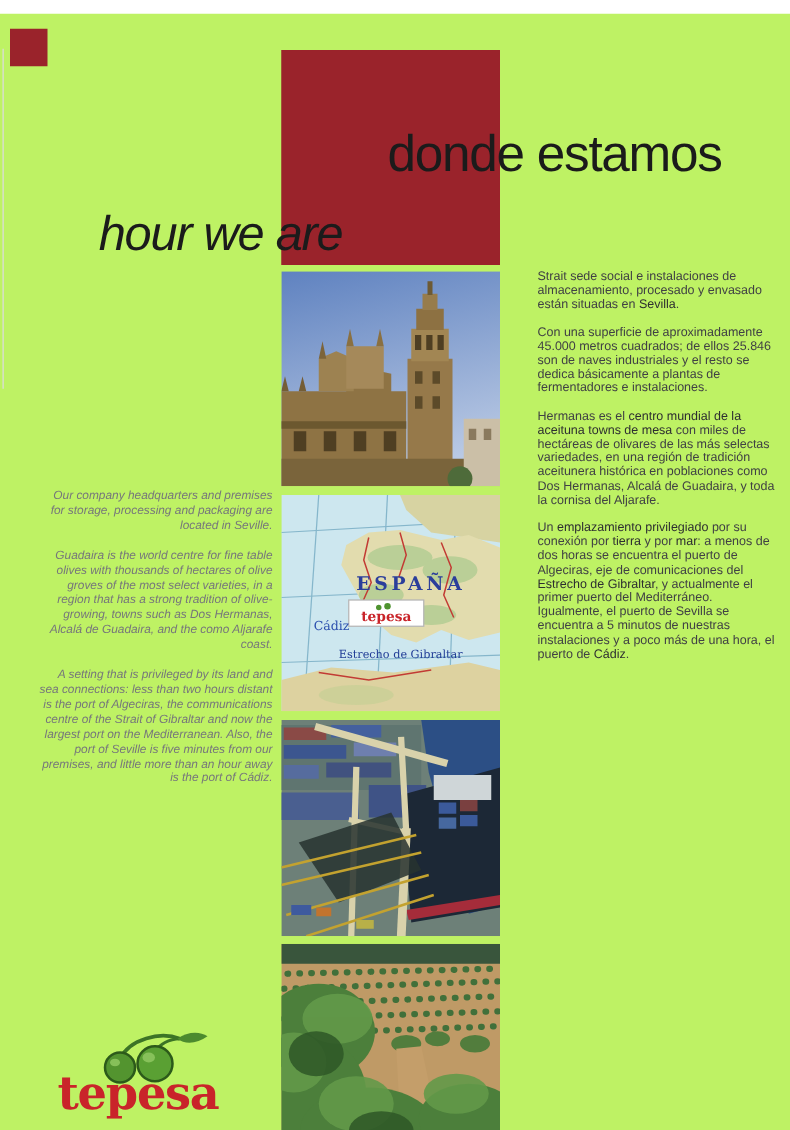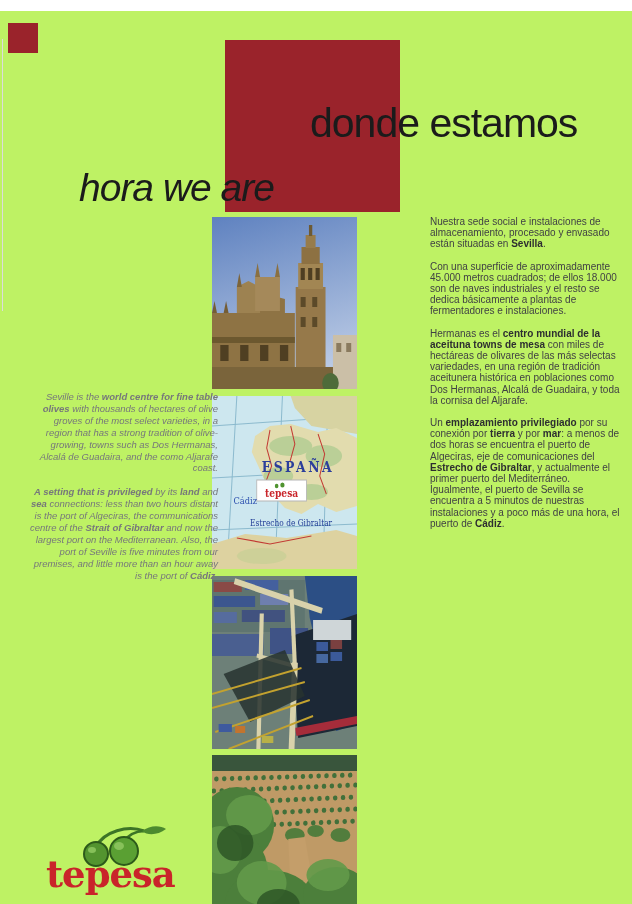--- a/index.html
+++ b/index.html
@@ -12,57 +12,57 @@
   .edge-line{position:absolute;left:2px;top:28px;width:1px;height:272px;background:#dcdcdc;}
   .red-block{position:absolute;left:225px;top:29px;width:175px;height:172px;background:#9a232b;z-index:1;}
   .heading-es{
     position:absolute;left:310px;top:92px;z-index:3;
     font-size:41px;line-height:1;letter-spacing:-1px;color:#1b1b1b;white-space:nowrap;
   }
   .heading-en{
     position:absolute;left:79px;top:157px;z-index:3;
     font-size:39px;line-height:1;letter-spacing:-1px;font-style:italic;color:#1b1b1b;white-space:nowrap;
   }
-  .photo{position:absolute;left:212px;width:145px;overflow:hidden;z-index:2;}
+  .photo{position:absolute;left:225px;width:175px;overflow:hidden;z-index:2;}
   .photo svg{display:block;width:100%;height:100%;}
   .photo-cathedral{top:206px;height:172px;}
   .photo-map{top:385px;height:173px;}
   .photo-port{top:565px;height:173px;}
   .photo-olives{top:744px;height:158px;}
   .col-en{
     position:absolute;left:30px;top:380px;width:188px;z-index:2;
     text-align:right;font-style:italic;font-size:9.5px;line-height:11.9px;color:#76777b;
   }
   .col-en p{margin:0 0 12px 0;}
   .col-es{
     position:absolute;left:430px;top:205px;width:190px;z-index:2;
     text-align:left;font-size:10px;line-height:11.2px;color:#404144;
   }
   .col-es p{margin:0 0 11px 0;}
-  .b{font-weight:bold;}
+  .b{font-weight:normal;}
   .col-es .b{color:#2d2e30;}
   .logo{position:absolute;left:44px;top:810px;width:140px;height:74px;z-index:2;}
   .logo svg{display:block;width:100%;height:100%;}
   .logo-text{font-family:"DejaVu Serif", serif;font-weight:bold;font-size:37px;fill:#c9242a;letter-spacing:-1px;}
   .map-country{font-family:"DejaVu Serif", serif;font-weight:bold;font-size:15px;fill:#2b3e9b;letter-spacing:3px;}
   .map-city{font-family:"DejaVu Serif", serif;font-size:10px;fill:#2b4fae;}
   .map-strait{font-family:"DejaVu Serif", serif;font-size:9px;fill:#203c96;}
   .map-logo-text{font-family:"DejaVu Serif", serif;font-weight:bold;font-size:11px;fill:#c9242a;}
 </style>
 </head>
 <body>
 
 <div class="page">
 
   <div class="corner-square"></div>
   <div class="edge-line"></div>
   <div class="red-block"></div>
 
   <div class="heading-es">donde estamos</div>
-  <div class="heading-en">hora we are</div>
+  <div class="heading-en">hour we are</div>
 
   <div class="photo photo-cathedral">
     <svg viewBox="0 0 175 172" preserveAspectRatio="none">
       <defs>
         <linearGradient id="sky" x1="0" y1="0" x2="0.25" y2="1">
           <stop offset="0" stop-color="#5f82c0"></stop>
             <stop offset="1" stop-color="#b9c9e4"></stop>
         </linearGradient>
       </defs>
       <rect width="175" height="172" fill="url(#sky)"></rect>
@@ -208,27 +208,28 @@
         <ellipse cx="140" cy="120" rx="26" ry="16"></ellipse>
       </g>
       <g fill="#2e5727" opacity="0.85">
         <ellipse cx="28" cy="88" rx="22" ry="18"></ellipse>
         <ellipse cx="80" cy="150" rx="26" ry="16"></ellipse>
       </g>
     </svg>
   </div>
 
   <div class="col-en">
-      <p><span>Seville is the </span><span class="b">world centre for fine table olives</span><span> with thousands of hectares of olive groves of the most select varieties, in a region that has a strong tradition of olive-growing, towns such as Dos Hermanas, Alcalá de Guadaira, and the como Aljarafe coast.</span></p>
+      <p><span>Our company headquarters and premises for storage, processing and packaging are located in </span><span class="b">Seville</span><span>.</span></p>
+      <p><span>Guadaira is the </span><span class="b">world centre for fine table olives</span><span> with thousands of hectares of olive groves of the most select varieties, in a region that has a strong tradition of olive-growing, towns such as Dos Hermanas, Alcalá de Guadaira, and the como Aljarafe coast.</span></p>
       <p><span class="b">A setting that is privileged</span><span> by its </span><span class="b">land</span><span> and </span><span class="b">sea</span><span> connections: less than two hours distant is the port of Algeciras, the communications centre of the </span><span class="b">Strait of Gibraltar</span><span> and now the largest port on the Mediterranean. Also, the port of Seville is five minutes from our premises, and little more than an hour away is the port of </span><span class="b">Cádiz</span><span>.</span></p>
     </div>
 
   <div class="col-es">
-      <p><span>Nuestra sede social e instalaciones de almacenamiento, procesado y envasado están situadas en </span><span class="b">Sevilla</span><span>.</span></p>
-      <p><span>Con una superficie de aproximadamente 45.000 metros cuadrados; de ellos 18.000 son de naves industriales y el resto se dedica básicamente a plantas de fermentadores e instalaciones.</span></p>
+      <p><span>Strait sede social e instalaciones de almacenamiento, procesado y envasado están situadas en </span><span class="b">Sevilla</span><span>.</span></p>
+      <p><span>Con una superficie de aproximadamente 45.000 metros cuadrados; de ellos 25.846 son de naves industriales y el resto se dedica básicamente a plantas de fermentadores e instalaciones.</span></p>
       <p><span>Hermanas es el </span><span class="b">centro mundial de la aceituna towns de mesa</span><span> con miles de hectáreas de olivares de las más selectas variedades, en una región de tradición aceitunera histórica en poblaciones como Dos Hermanas, Alcalá de Guadaira, y toda la cornisa del Aljarafe.</span></p>
       <p><span>Un </span><span class="b">emplazamiento privilegiado</span><span> por su conexión por </span><span class="b">tierra</span><span> y por </span><span class="b">mar</span><span>: a menos de dos horas se encuentra el puerto de Algeciras, eje de comunicaciones del </span><span class="b">Estrecho de Gibraltar</span><span>, y actualmente el primer puerto del Mediterráneo. Igualmente, el puerto de Sevilla se encuentra a 5 minutos de nuestras instalaciones y a poco más de una hora, el puerto de </span><span class="b">Cádiz</span><span>.</span></p>
     </div>
 
   <div class="logo">
     <svg viewBox="0 0 140 74">
       <path d="M52,26 C60,10 84,4 100,10" stroke="#3c7426" stroke-width="3" fill="none"></path>
       <path d="M78,22 C84,14 92,10 100,10" stroke="#3c7426" stroke-width="2.5" fill="none"></path>
       <path d="M98,10 C106,4 116,4 122,8 C114,14 104,15 98,10" fill="#4c8a2e"></path>
       <ellipse cx="52" cy="33" rx="12" ry="12" fill="#53942f" stroke="#2c5a1a" stroke-width="2"></ellipse>

